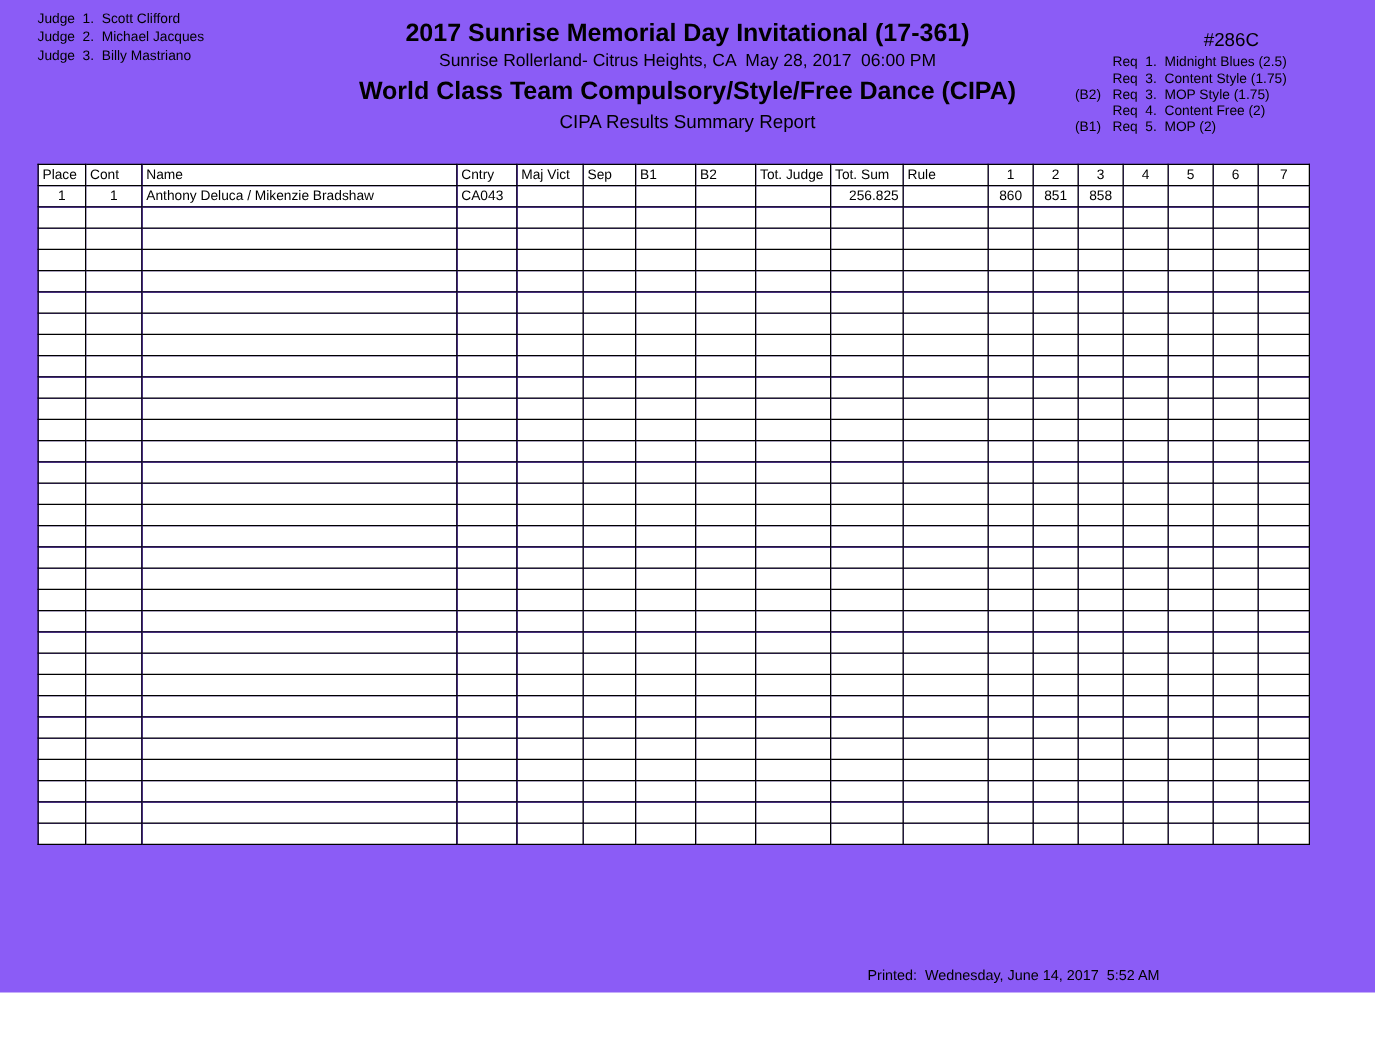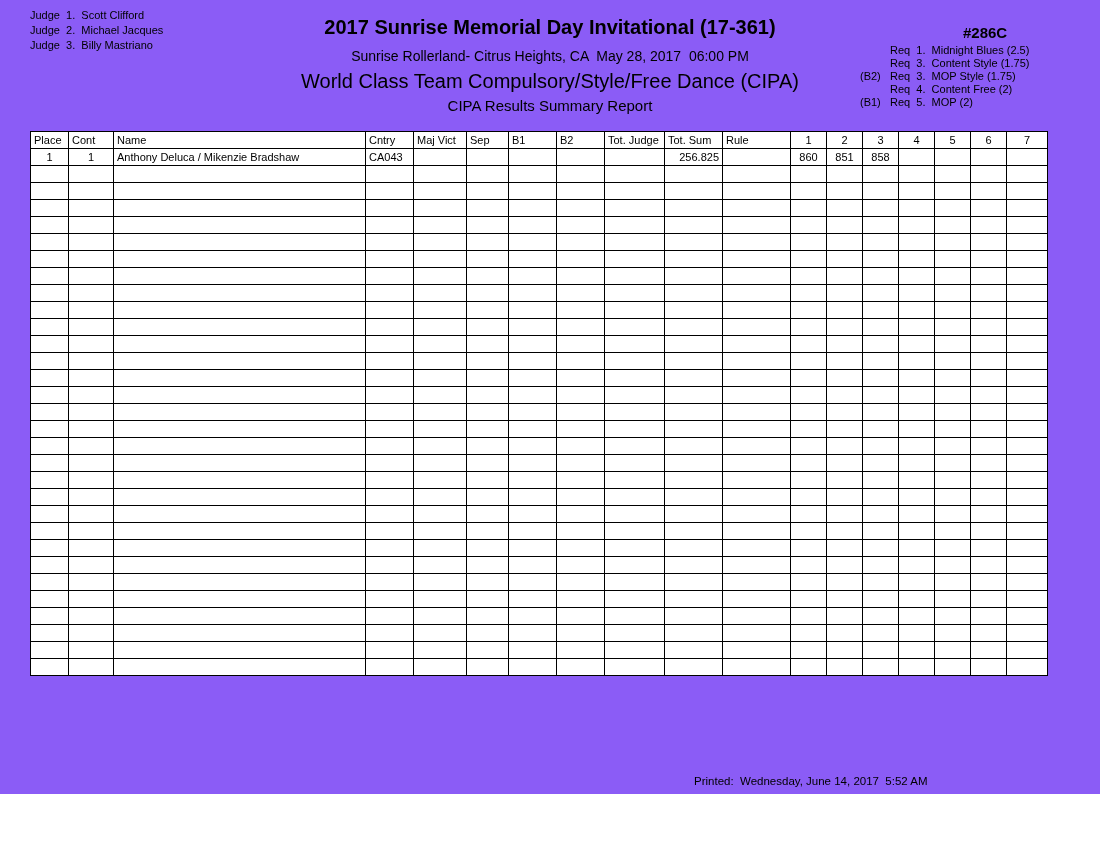--- a/index.html
+++ b/index.html
@@ -9,25 +9,25 @@
     font-family:"Liberation Sans", sans-serif;
     color:#000;
   }
   .page { position:relative; width:1100px; height:794px; background:#8b5cf6; overflow:hidden; }
 
   .judges { position:absolute; left:30px; top:8px; font-size:11px; line-height:15px; }
   .judge-line { white-space:pre; }
 
   .center-header { position:absolute; left:150px; top:17px; width:800px; text-align:center; }
   .ch-title  { font-size:20px; font-weight:bold; line-height:20px; white-space:pre; }
-  .ch-venue  { font-size:14px; line-height:18px; margin-top:10px; white-space:pre; }
-  .ch-event  { font-size:20px; font-weight:normal; line-height:24px; margin-top:4px; }
+  .ch-venue  { font-size:14px; line-height:18px; margin-top:2px; white-space:pre; }
+  .ch-event  { font-size:20px; font-weight:bold; line-height:24px; margin-top:4px; }
   .ch-report { font-size:15px; line-height:19px; margin-top:3px; }
 
-  .event-num { position:absolute; left:963px; top:24px; font-size:15px; font-weight:bold; }
+  .event-num { position:absolute; left:963px; top:24px; font-size:15px; font-weight:normal; }
 
   .reqs { position:absolute; left:860px; top:44px; font-size:11px; line-height:13px; }
   .req-line { white-space:pre; }
   .req-prefix { display:inline-block; width:30px; text-align:left; }
 
   table.results { position:absolute; left:30px; top:131px; width:1017px;
                   border-collapse:collapse; table-layout:fixed; }
   table.results th, table.results td {
     border:1px solid #000;
     font-size:11px; font-weight:normal;

